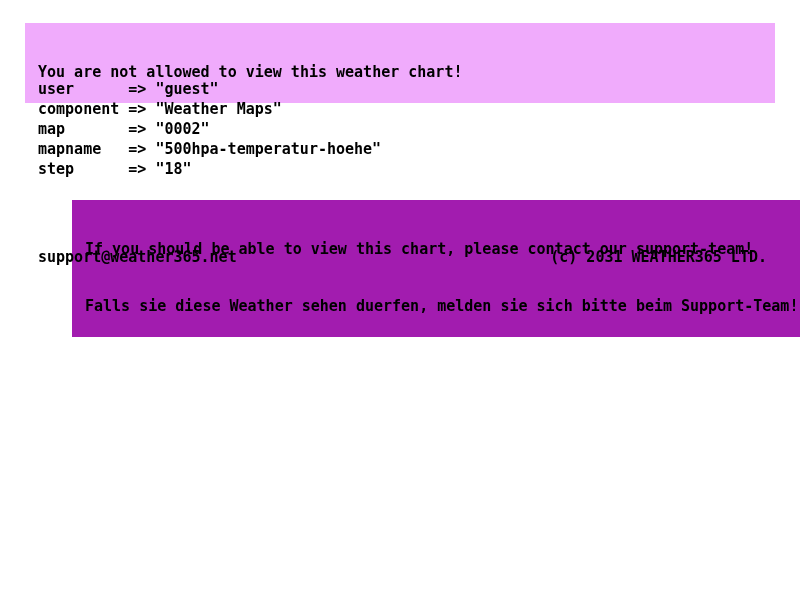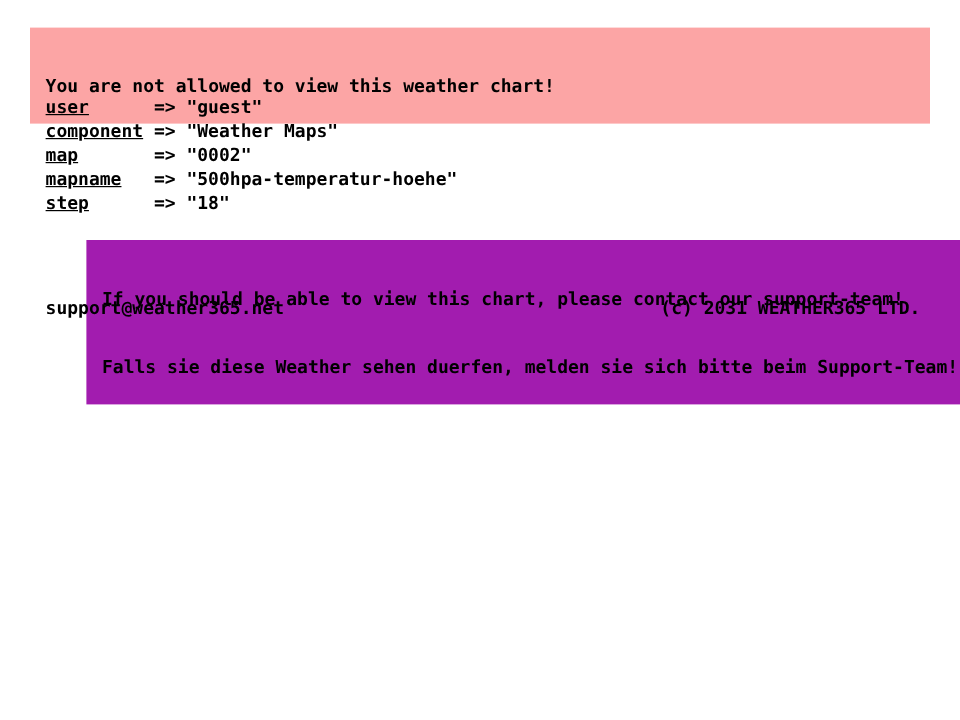--- a/index.html
+++ b/index.html
@@ -32,42 +32,41 @@
     position: absolute;
     left: 38px;
     top: 79px;
     font-size: 15px;
     line-height: 20px;
     white-space: pre;
   }
   .kv-key {
     display: inline-block;
     width: 10ch;
-    text-decoration: underline;
   }
   .kv-arrow {
     display: inline-block;
     margin-right: 1ch;
   }
   .footer {
     position: absolute;
     left: 38px;
     top: 248px;
     width: 729px;
     display: flex;
     justify-content: space-between;
     font-size: 15px;
     line-height: 19px;
     white-space: pre;
   }
 </style>
 </head>
 <body style="background: rgb(255, 255, 255);">
 
-<div class="banner banner-red" style="background: #fca5a5;">
+<div class="banner banner-red" style="background: #f0abfc;">
   <div class="banner-line">You are not allowed to view this weather chart!</div>
 </div>
 
 <div class="kv-block" id="kv-block"><div class="kv-row"><span class="kv-key">user</span><span class="kv-arrow">=&gt;</span><span class="kv-value">"guest"</span></div><div class="kv-row"><span class="kv-key">component</span><span class="kv-arrow">=&gt;</span><span class="kv-value">"Weather Maps"</span></div><div class="kv-row"><span class="kv-key">map</span><span class="kv-arrow">=&gt;</span><span class="kv-value">"0002"</span></div><div class="kv-row"><span class="kv-key">mapname</span><span class="kv-arrow">=&gt;</span><span class="kv-value">"500hpa-temperatur-hoehe"</span></div><div class="kv-row"><span class="kv-key">step</span><span class="kv-arrow">=&gt;</span><span class="kv-value">"18"</span></div></div>
 
 <div class="banner banner-green" style="background: #a21caf; margin-left: 47px;">
   <div class="banner-line">If you should be able to view this chart, please contact our support-team!</div>
   <div class="banner-line">Falls sie diese Weather sehen duerfen, melden sie sich bitte beim Support-Team!</div>
 </div>
 

